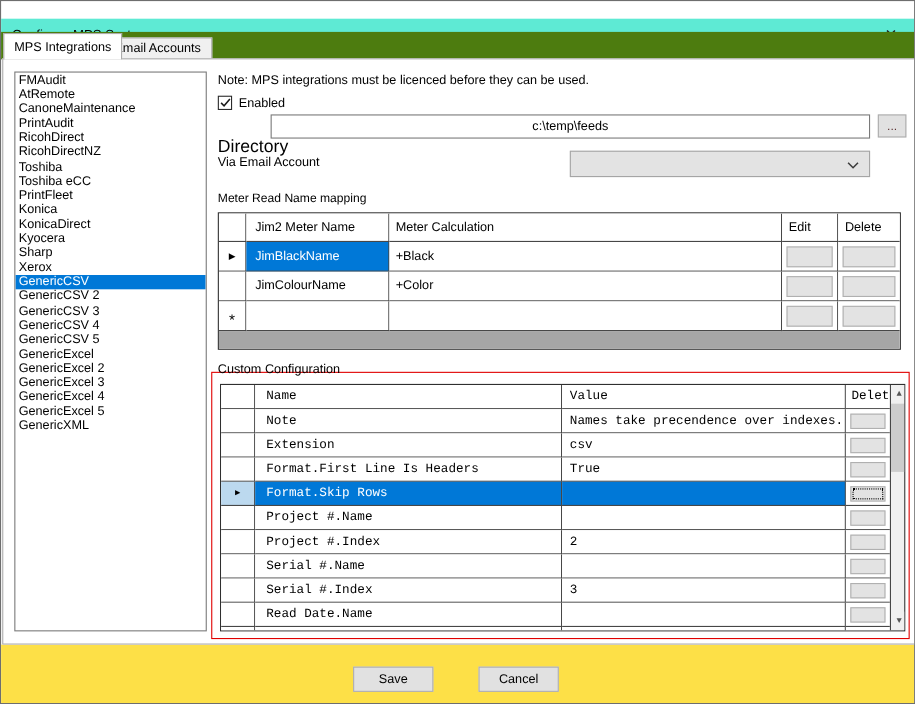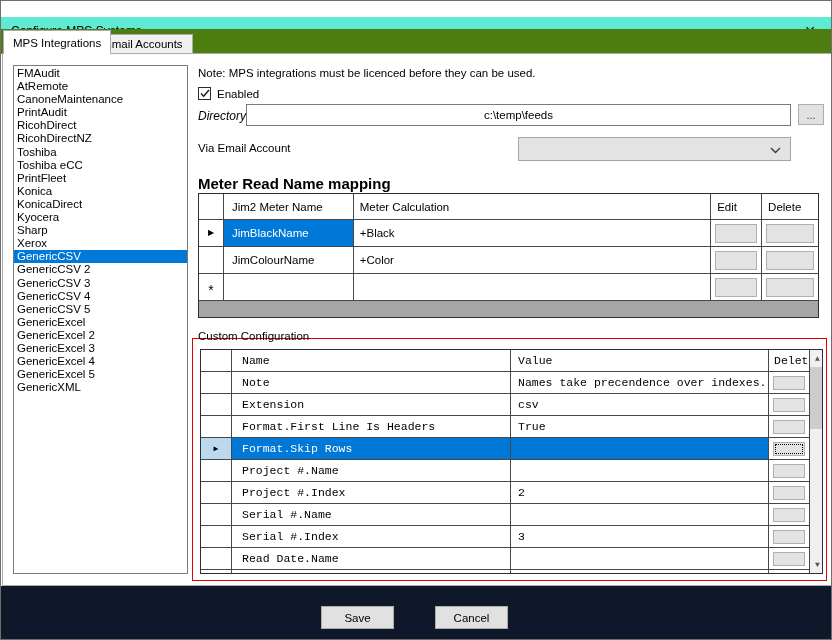--- a/index.html
+++ b/index.html
@@ -35,34 +35,34 @@
   .list-item.selected { background:#0078d7; color:#fff; }
 
   .note-text { left:197px; top:66px; font-size:11.5px; }
 
   .enabled-row { left:197px; top:86px; display:flex; align-items:center; }
   .checkbox { width:13px; height:13px; border:1px solid #2b2b2b; background:#fff;
               display:inline-flex; align-items:center; justify-content:center; }
   .checkbox svg { display:block; }
   .enabled-label { margin-left:6px; font-size:11.5px; }
 
-  .dir-label { left:197px; top:108px; font-size:12px;font-style:italic; }
+  .dir-label { left:197px; top:124px; font-size:16px; }
   .dir-input { left:245px; top:103px; width:545px; height:22px; border:1px solid #7a7a7a;
                font-family:"Liberation Sans",sans-serif; font-size:11.5px; padding:0 3px;
                background:#fff; color:#000; }
   .browse-btn { left:797px; top:103px; width:26px; height:21px; background:#e1e1e1;
                 border:1px solid #adadad; font-size:11px; color:#5a3030;
                 display:flex; align-items:center; justify-content:center; }
 
   .email-label { left:197px; top:141px; font-size:11.5px; }
   .combo { left:517px; top:136px; width:273px; height:24px; background:#e3e3e3;
            border:1px solid #a5a5a5; display:flex; align-items:center; }
   .combo .chev { position:absolute; right:9px; top:9px; }
 
-  .meter-label { left:197px; top:174px; font-size:15px;font-weight:bold; }
+  .meter-label { left:197px; top:174px; font-size:11px; }
 
   
   .grid-table { background:#fff; border:1px solid #2f2f2f; overflow:hidden; }
   .trow { display:flex; }
   .tcell { border-right:1px solid #474747; border-bottom:1px solid #474747;
            font-size:11.5px; overflow:hidden; white-space:nowrap; display:flex;
            align-items:center; background:#fff; }
   .tcell.last { border-right:none; }
   .thead .tcell { background:#fff; }
   .cellbtn { flex:1; margin:3px 4px; height:calc(100% - 7px); background:#e3e3e3;
@@ -96,21 +96,21 @@
 
   
   .vscroll { width:15px; background:#f0f0f0; position:relative; border-left:1px solid #474747; }
   .sb-btn { position:absolute; left:0; width:15px; height:17px; background:#f0f0f0;
             display:flex; align-items:center; justify-content:center; font-size:8px; color:#555; }
   .sb-up { top:0; }
   .sb-down { bottom:0; }
   .sb-thumb { position:absolute; left:0; top:17px; width:15px; height:62px; background:#cdcdcd; }
 
   
-  .footer { position:absolute; left:0; top:585px; width:100%; height:55px; background:#0f172a; }
+  .footer { position:absolute; left:0; top:585px; width:100%; height:55px; background:#fde047; }
   .btn { position:absolute; top:20px; width:73px; height:23px; background:#e1e1e1;
          border:1px solid #adadad; font-family:"Liberation Sans",sans-serif;
          font-size:11.5px; color:#000; display:flex; align-items:center; justify-content:center; }
   .btn-save { left:320px; }
   .btn-cancel { left:434px; }
 </style>
 </head>
 <body>
 
 <div class="window">

